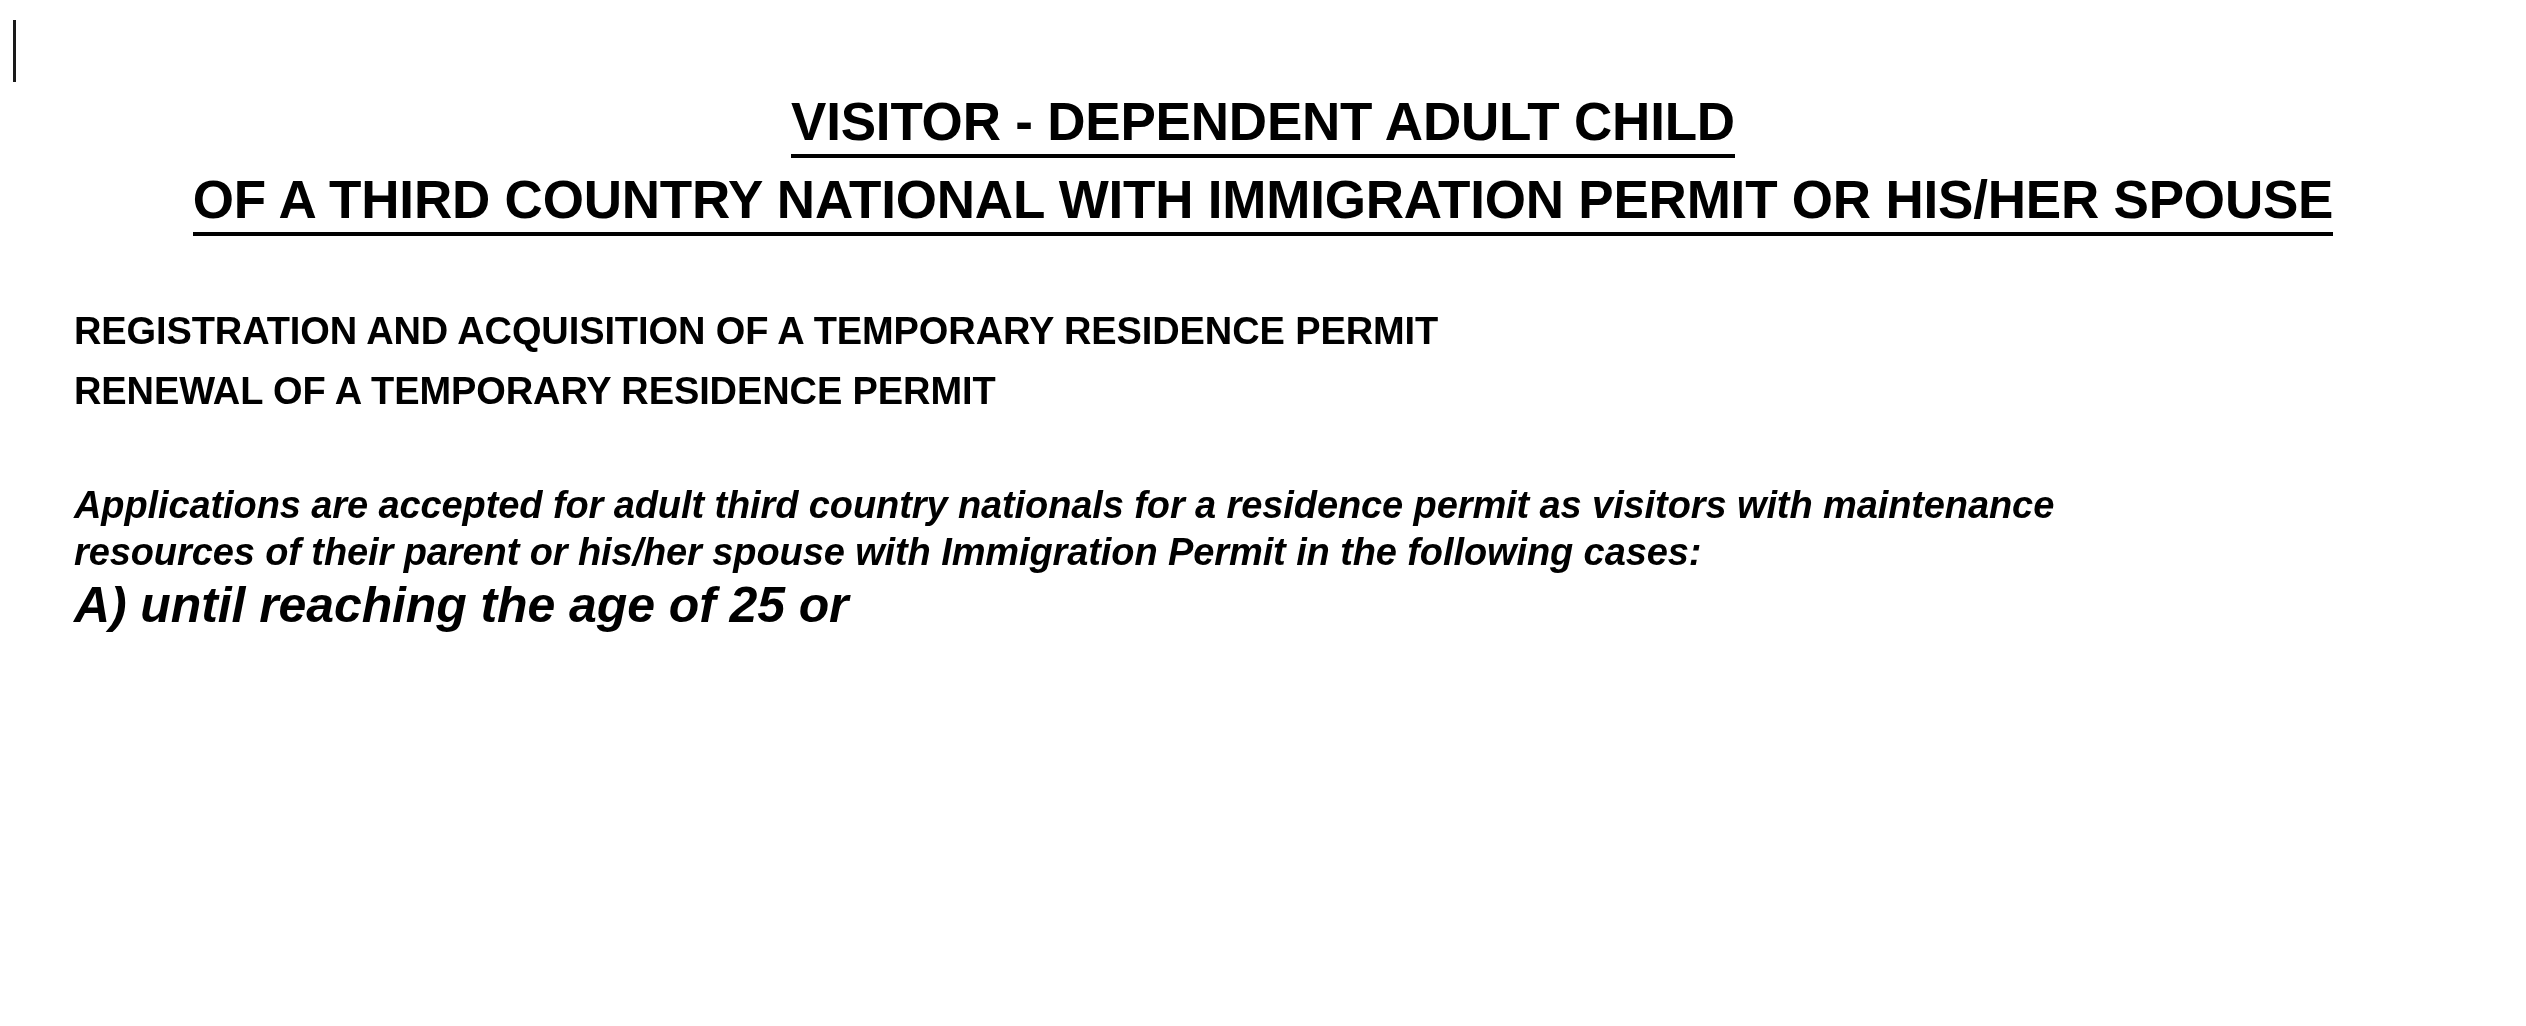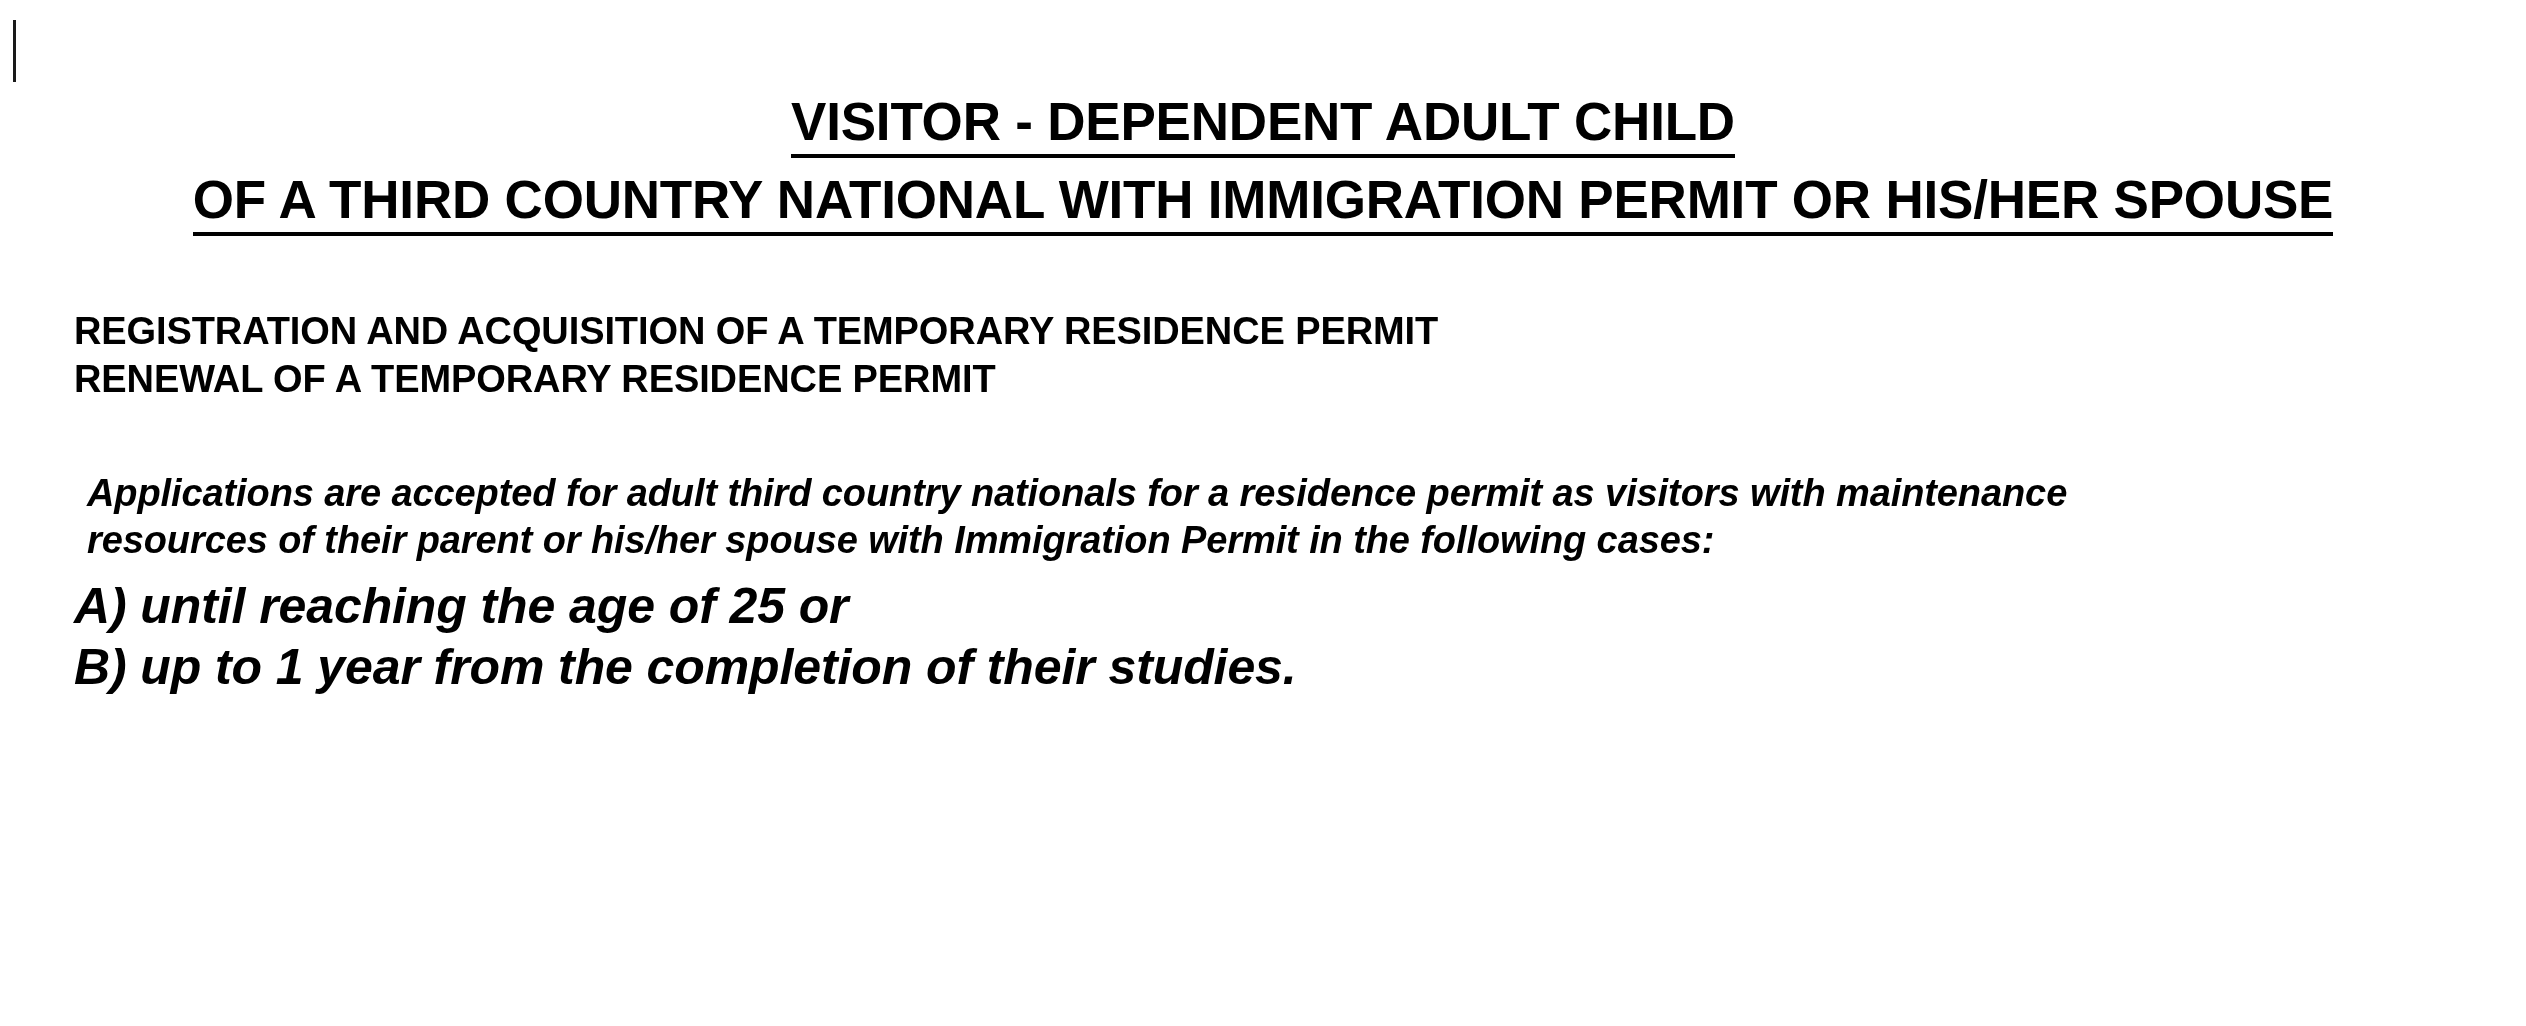--- a/index.html
+++ b/index.html
@@ -57,33 +57,33 @@
     padding-right: 120px;
   }
 
   .subhead {
     font-weight: bold;
     font-size: 38px;
     line-height: 1.22;
     letter-spacing: -0.1px;
     margin: 0;
   }
-  .subhead + .subhead { margin-top: 2px; }
+  .subhead + .subhead { margin-top: 14px; }
 
   .intro-block {
     margin-top: 68px;
   }
 
   .intro {
     font-weight: bold;
     font-style: italic;
     font-size: 38px;
     line-height: 1.22;
     letter-spacing: -0.1px;
-    margin: 13px;
+    margin: 0;
     max-width: 2170px;
   }
 
   .intro-item {
     font-weight: bold;
     font-style: italic;
     font-size: 50px;
     line-height: 1.22;
     letter-spacing: -0.1px;
     margin: 0;
@@ -103,18 +103,17 @@
   </div>
 
   <div class="body-block">
 
     <p class="subhead">REGISTRATION AND ACQUISITION OF A TEMPORARY RESIDENCE PERMIT</p>
     <p class="subhead">RENEWAL OF A TEMPORARY RESIDENCE PERMIT</p>
 
     <div class="intro-block">
       <p class="intro">Applications are accepted for adult third country nationals for a residence permit as visitors with maintenance resources of their parent or his/her spouse with Immigration Permit in the following cases:</p>
       <p class="intro-item">A) until reaching the age of 25 or</p>
-      <p class="intro-item">B) up to 1 year from the completion of their studies.</p>
     </div>
 
   </div>
 
 </div>
 
 </body></html>

